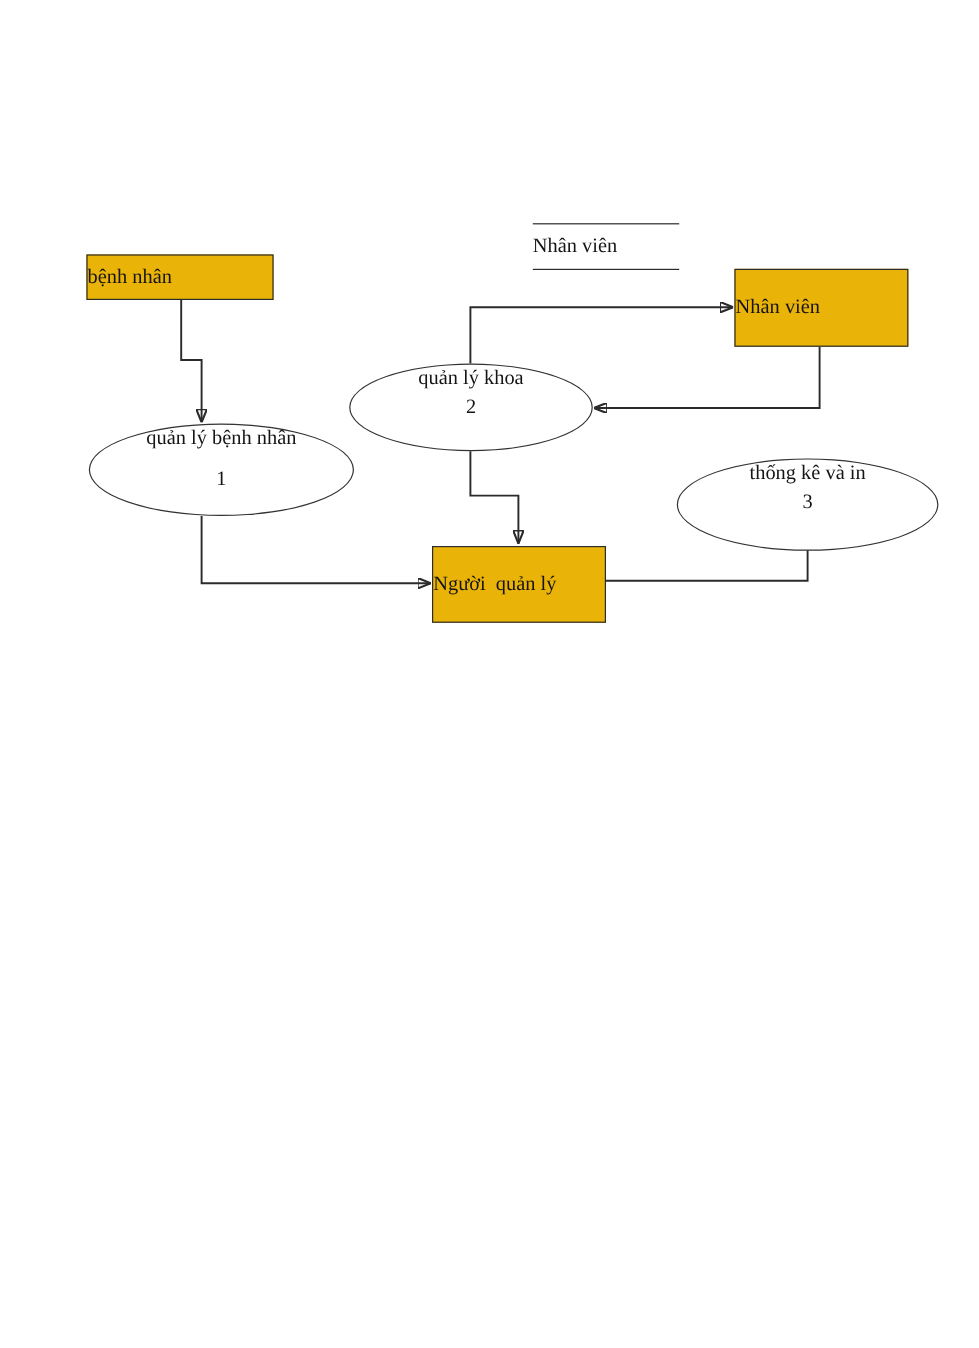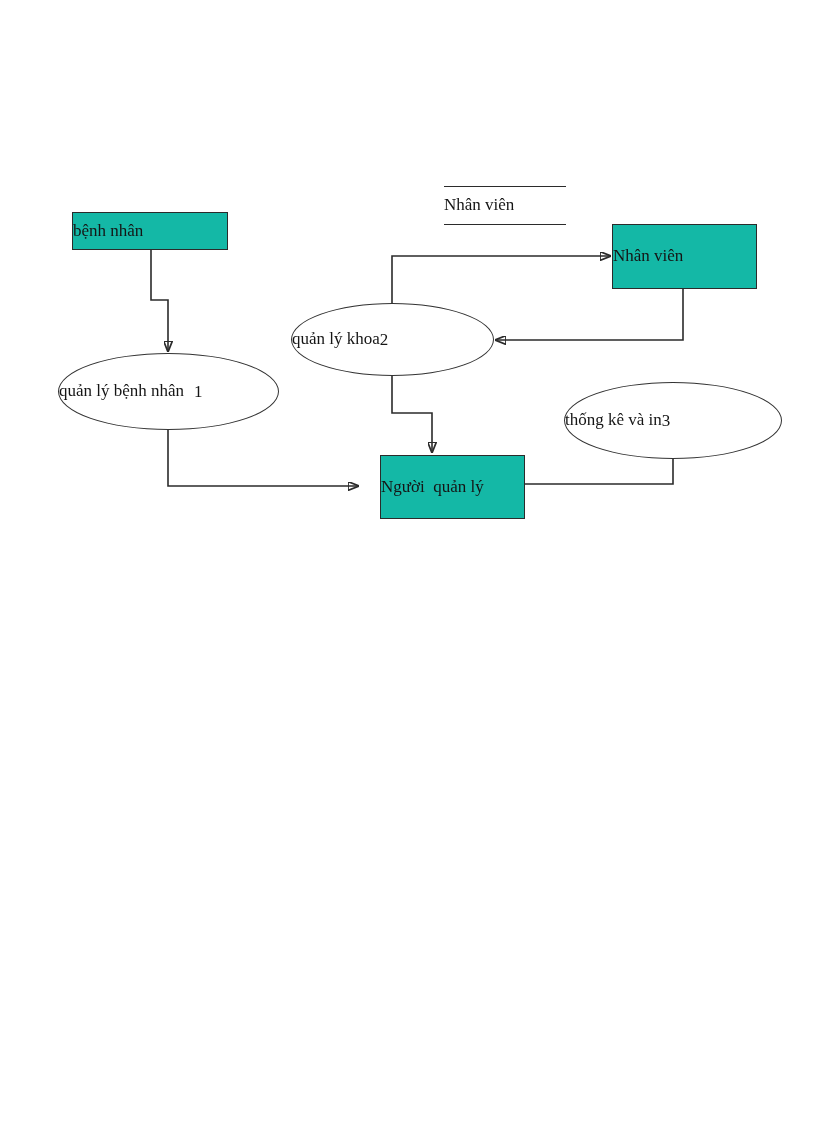--- a/index.html
+++ b/index.html
@@ -22,28 +22,28 @@
     display: flex;
     align-items: center;
     justify-content: flex-start;
     text-align: center;
     font-size: 17px;
     line-height: 1.3;
     white-space: pre;
   }
   .rect {
     border: 1.6px solid #2b2b2b;
-    background: #14b8a6;
+    background: #eab308;
     font-family: Liberation Serif, serif;
   }
   .ellipse {
     border: 1.4px solid #333333;
     border-radius: 50%;
     background: #ffffff;
-    flex-direction: row;
+    flex-direction: column;
   }
   .ellipse .num {
     margin-top: 2px;
   }
   .datastore {
     border-top: 1.6px solid #2b2b2b;
     border-bottom: 1.6px solid #2b2b2b;
     background: #ffffff;
   }
   svg.connectors {
@@ -89,27 +89,27 @@
 
   <div class="shape rect" style="left:612px; top:224px; width:145px; height:65px;">
     <span>Nhân viên</span>
   </div>
 
   <div class="shape ellipse" style="left:291px; top:303px; width:203px; height:73px;">
     <span>quản lý khoa</span>
     <span class="num">2</span>
   </div>
 
-  <div class="shape ellipse" style="left:58px; top:353px; width:221px; height:77px;gap:10px;">
+  <div class="shape ellipse" style="left:74px; top:353px; width:221px; height:77px;gap:10px;">
     <span>quản lý bệnh nhân</span>
     <span class="num">1</span>
   </div>
 
   <div class="shape ellipse" style="left:564px; top:382px; width:218px; height:77px;">
     <span>thống kê và in</span>
     <span class="num">3</span>
   </div>
 
-  <div class="shape rect" style="left:360px; top:455px; width:145px; height:64px;margin-left:20px;">
+  <div class="shape rect" style="left:360px; top:455px; width:145px; height:64px;">
     <span>Người  quản lý</span>
   </div>
 
 </div>
 
 </body></html>

